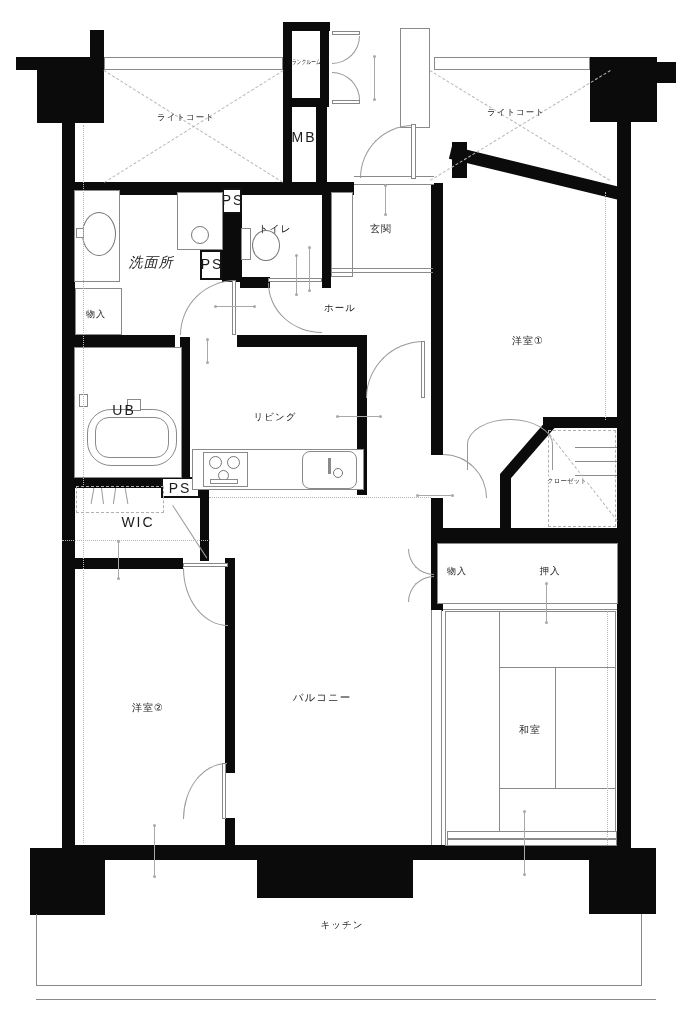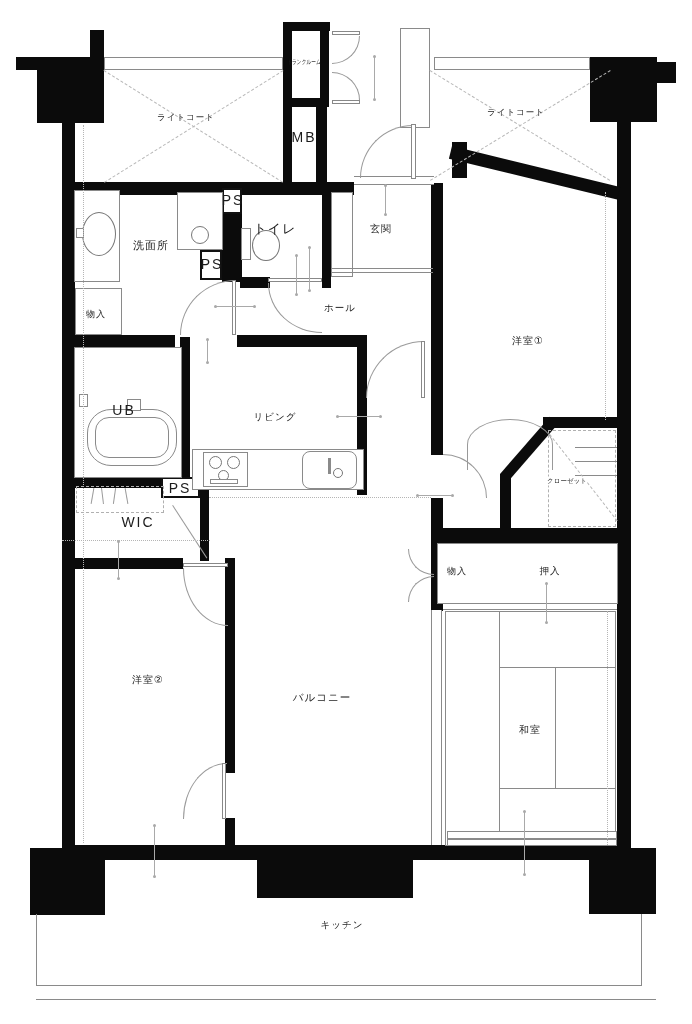--- a/index.html
+++ b/index.html
@@ -207,30 +207,30 @@
   <div class="ld ldv" style="left:154px;top:826px;height:50px"></div>
   <div class="ld ldv" style="left:524px;top:812px;height:62px"></div>
 
   <div class="lbl" style="left:186px;top:118px;font-size:8.5px;">ライトコート</div>
   <div class="lbl" style="left:516px;top:113px;font-size:8.5px;">ライトコート</div>
   <div class="lbl xs" style="left:304px;top:62px;transform:translate(-50%,-50%) scaleX(0.72);">トランクルーム</div>
   <div class="lbl sm" style="left:304px;top:137px;">MB</div>
   <div class="lbl sm" style="left:233px;top:200px;">PS</div>
   <div class="lbl sm" style="left:212px;top:264px;">PS</div>
   <div class="lbl sm" style="left:180px;top:488px;">PS</div>
-  <div class="lbl" style="left:151px;top:245px;font-size:11px;">洗面所</div>
-  <div class="lbl" style="left:275px;top:229px;font-size:13px;">トイレ</div>
+  <div class="lbl" style="left:151px;top:263px;font-size:14px;font-style:italic;">洗面所</div>
+  <div class="lbl" style="left:275px;top:229px;font-size:10px;">トイレ</div>
   <div class="lbl" style="left:381px;top:229px;">玄関</div>
   <div class="lbl" style="left:340px;top:308px;font-size:9.5px;">ホール</div>
   <div class="lbl" style="left:96px;top:314px;font-size:9px;">物入</div>
   <div class="lbl" style="left:528px;top:341px;">洋室①</div>
   <div class="lbl sm" style="left:124px;top:410px;">UB</div>
   <div class="lbl" style="left:275px;top:417px;font-size:9.5px;">リビング</div>
   <div class="lbl xs" style="left:567px;top:481px;background:#fff;">クローゼット</div>
   <div class="lbl sm" style="left:138px;top:522px;text-align:right;">WIC</div>
   <div class="lbl" style="left:457px;top:571px;font-size:9px;">物入</div>
   <div class="lbl" style="left:550px;top:571px;font-size:9.5px;">押入</div>
-  <div class="lbl" style="left:148px;top:680px;">洋室②</div>
+  <div class="lbl" style="left:148px;top:708px;">洋室②</div>
   <div class="lbl" style="left:322px;top:698px;font-size:10.5px;">バルコニー</div>
   <div class="lbl" style="left:530px;top:730px;">和室</div>
   <div class="lbl" style="left:342px;top:925px;font-size:9.5px;">キッチン</div>
 
 </div>
 
 </body></html>

